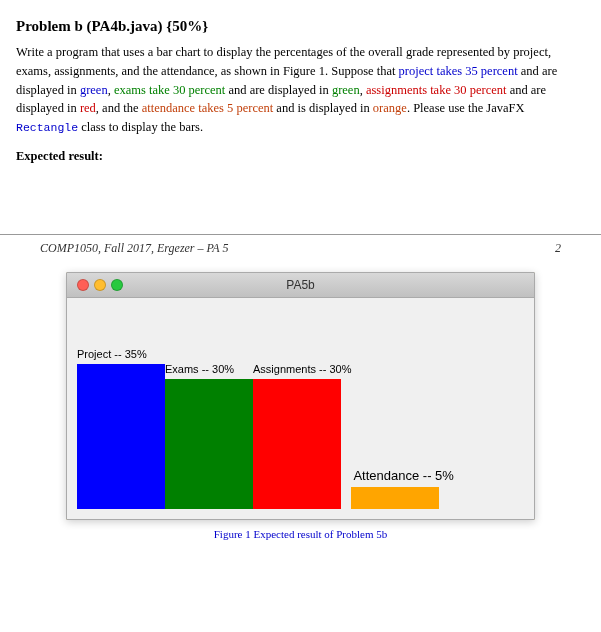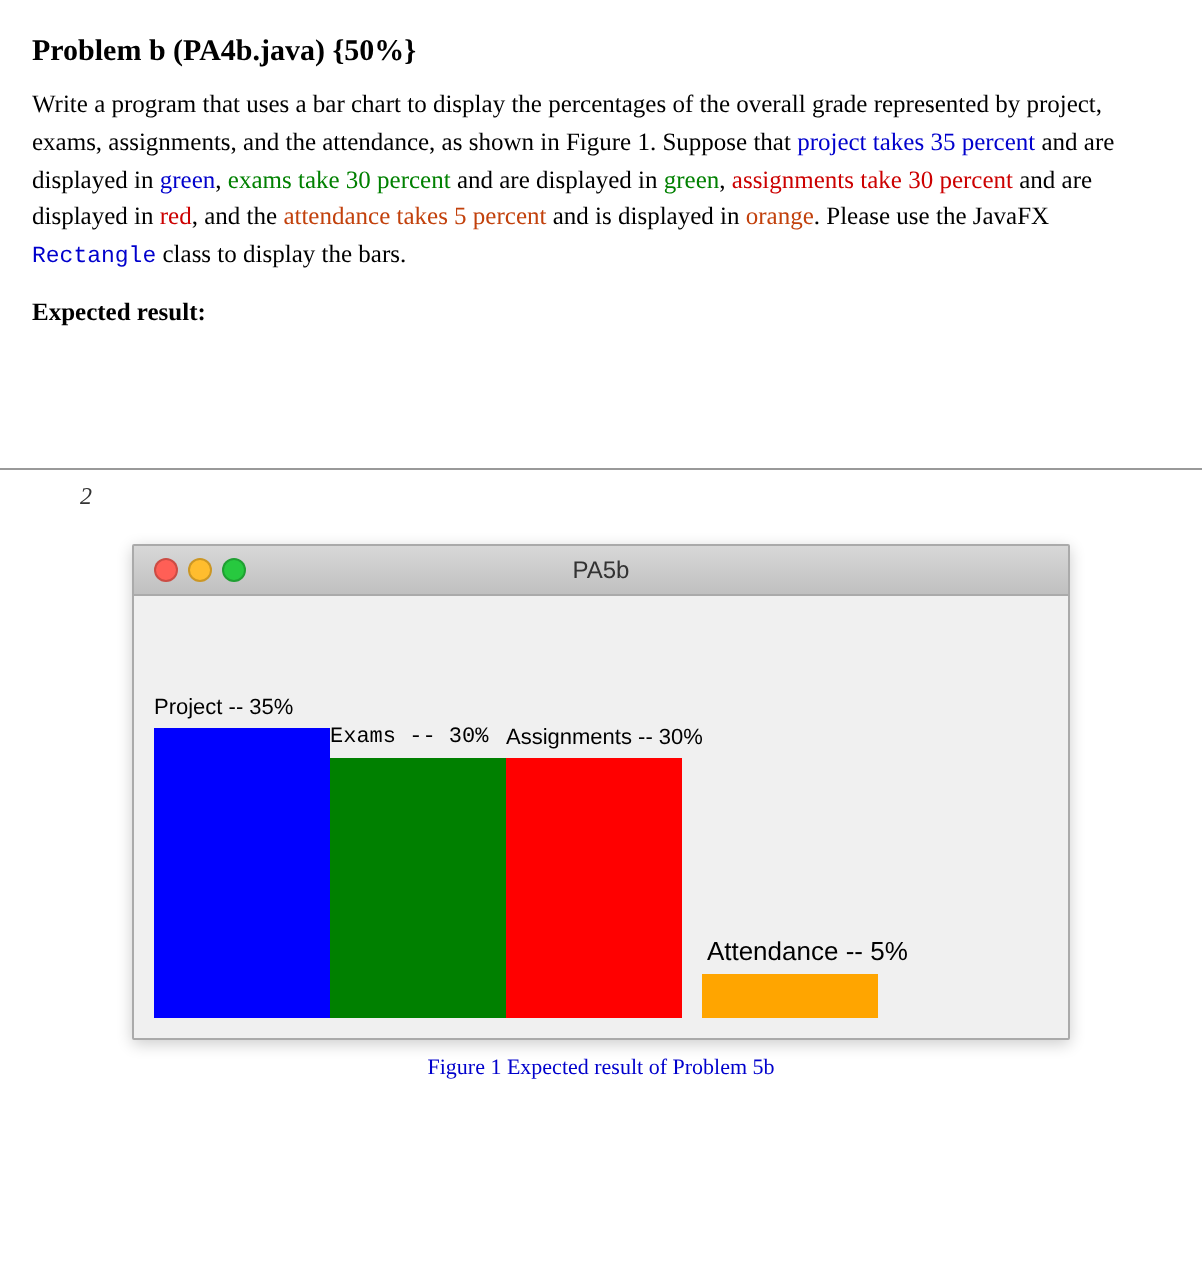--- a/index.html
+++ b/index.html
@@ -137,20 +137,21 @@
     <span class="orange-text">attendance takes 5 percent</span> and is
     displayed in <span class="orange-text">orange</span>. Please use the JavaFX
     <span class="mono blue-text">Rectangle</span> class to display the bars.
   </div>
   <div class="expected-result">Expected result:</div>
 </div>
 
 <hr class="divider">
 
 <div class="footer-bar">
+  <span>COMP1050, Fall 2017, Ergezer – PA 5</span>
   <span>2</span>
 </div>
 
 <div class="page-bottom">
   <div class="mac-window">
 
     <div class="mac-titlebar">
       <div class="mac-buttons">
         <div class="mac-btn mac-btn-red"></div>
         <div class="mac-btn mac-btn-yellow"></div>
@@ -163,21 +164,21 @@
       <div style="padding: 10px 10px 10px 10px; background: #f0f0f0;">
 
         <div style="display: flex; align-items: flex-end; gap: 0; min-height: 195px; position: relative;">
 
           <div style="display: flex; flex-direction: column; justify-content: flex-end; align-items: flex-start; margin-right: 0;">
             <div style="font-size: 11px; font-family: Arial, sans-serif; margin-bottom: 4px; white-space: nowrap; margin-top: 40px;">Project -- 35%</div>
             <div style="width: 88px; height: 145px; background: #0000ff;"></div>
           </div>
 
           <div style="display: flex; flex-direction: column; justify-content: flex-end; align-items: flex-start; margin-right: 0;">
-            <div style="font-size: 11px; font-family: Liberation Mono, monospace; margin-bottom: 4px; white-space: nowrap;">Exams -- 30%</div>
+            <div style="font-size: 11px; font-family: Liberation Sans, sans-serif; margin-bottom: 4px; white-space: nowrap;">Exams -- 30%</div>
             <div style="width: 88px; height: 130px; background: #008000;"></div>
           </div>
 
           <div style="display: flex; flex-direction: column; justify-content: flex-end; align-items: flex-start; margin-right: 0;">
             <div style="font-size: 11px; font-family: Arial, sans-serif; margin-bottom: 4px; white-space: nowrap;">Assignments -- 30%</div>
             <div style="width: 88px; height: 130px; background: #ff0000;"></div>
           </div>
 
           <div style="display: flex; flex-direction: column; justify-content: flex-end; align-items: flex-start; position: relative;">
             <div style="font-size: 13px; font-family: Arial, sans-serif; white-space: nowrap; position: absolute; bottom: 26px; left: 2px;">Attendance -- 5%</div>

